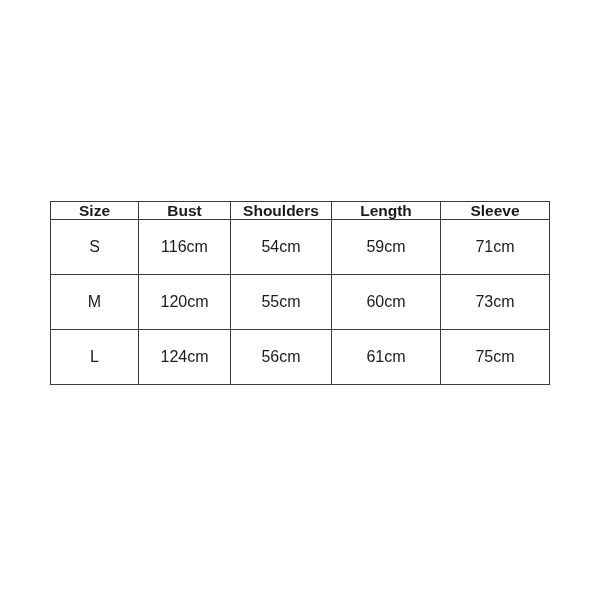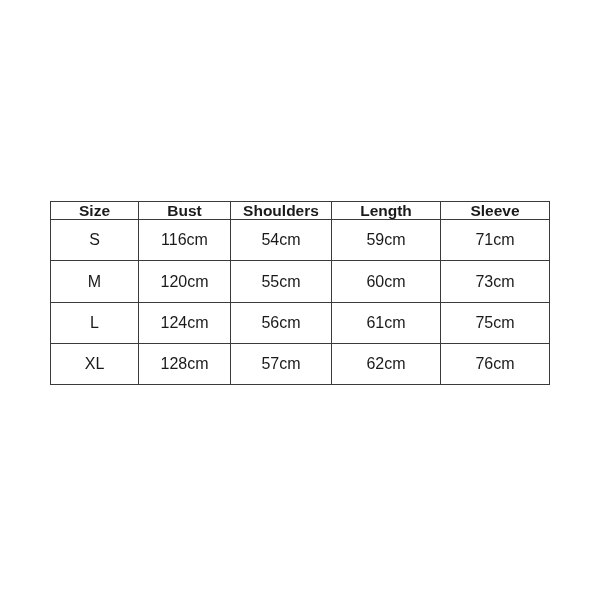--- a/index.html
+++ b/index.html
@@ -94,22 +94,15 @@
         <td>60cm</td>
         <td>73cm</td>
       </tr>
       <tr>
         <td>L</td>
         <td>124cm</td>
         <td>56cm</td>
         <td>61cm</td>
         <td>75cm</td>
       </tr>
-      <tr>
-        <td>XL</td>
-        <td>128cm</td>
-        <td>57cm</td>
-        <td>62cm</td>
-        <td>76cm</td>
-      </tr>
     </tbody>
   </table>
 </div>
 
 </body></html>

